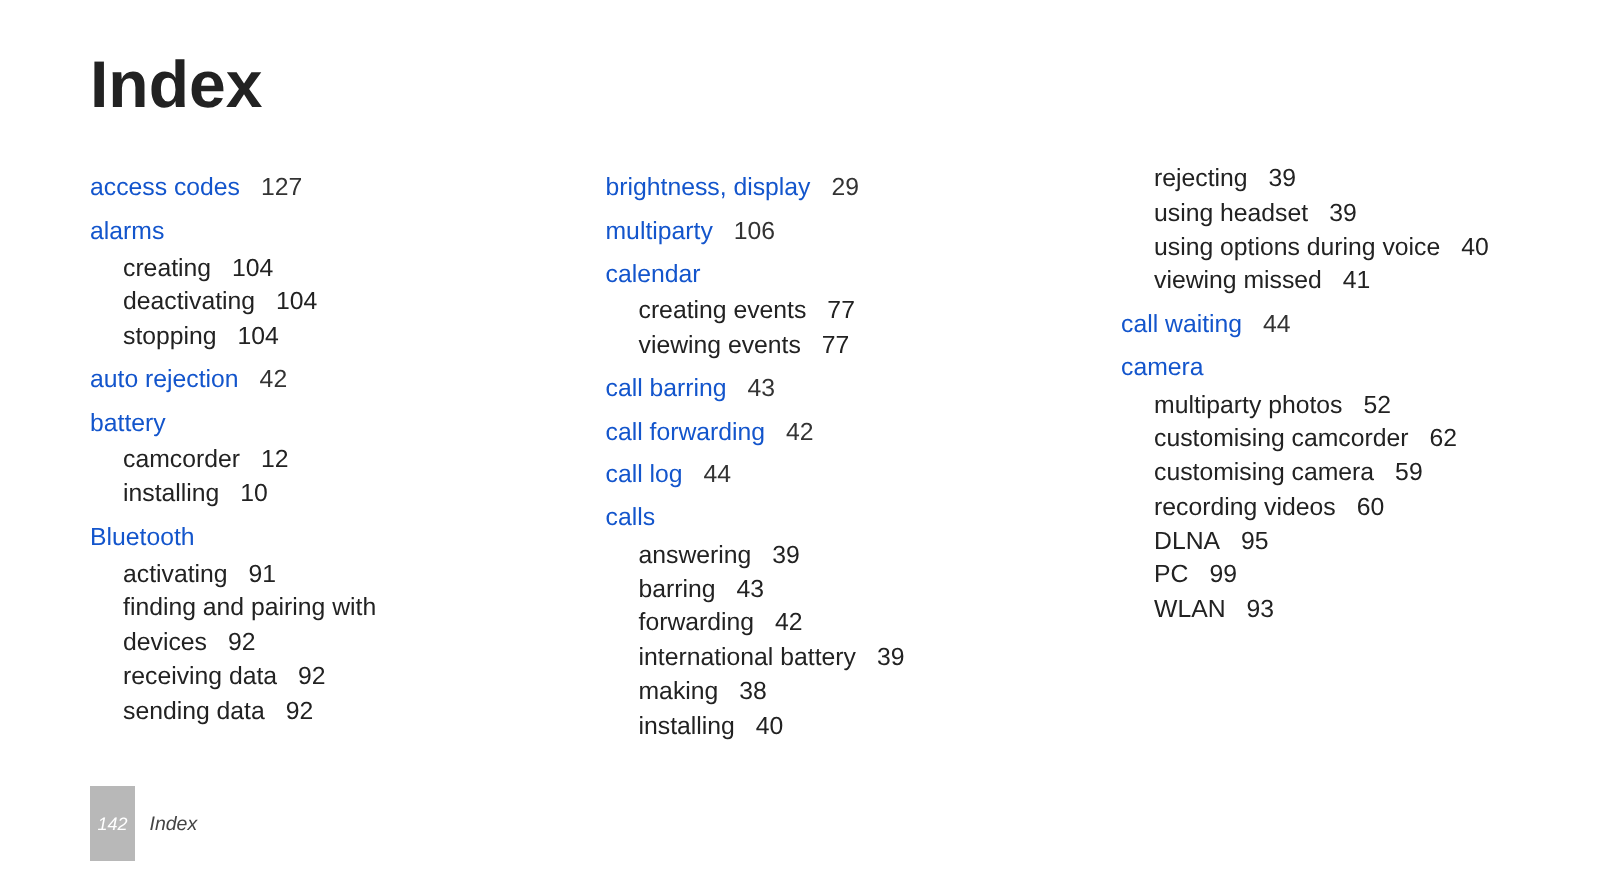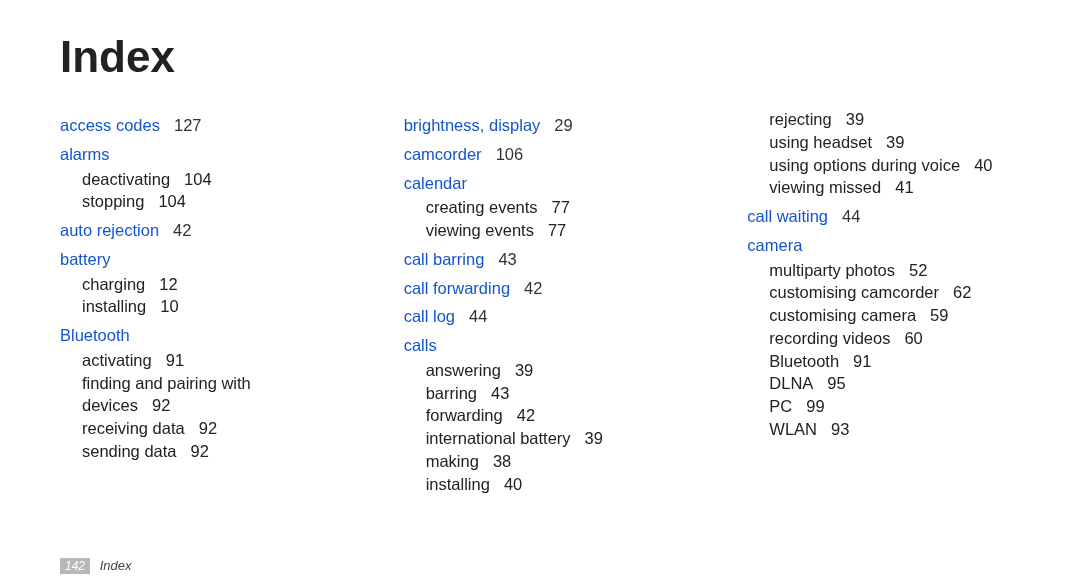--- a/index.html
+++ b/index.html
@@ -5,46 +5,47 @@
   html,body{margin:0;padding:0;font-family:"Segoe UI",Arial,Helvetica,sans-serif;color:#222;background:#fff;width:1080px;height:586px;overflow:hidden}
   .page{padding:22px 60px 10px 60px;box-sizing:border-box;position:relative;height:100%}
   h1{font-size:44px;font-weight:700;margin:10px 0 26px 0}
   .columns{display:flex;gap:71px}
   .col{flex:1;font-size:16.5px;line-height:1.38}
   .term{color:#1355cc;margin:6px 0 2px 0}
   .term .pg{color:#333;margin-left:14px}
   .sub{margin-left:22px}
   .sub .pg{margin-left:14px}
   .footer{position:absolute;left:60px;bottom:12px;font-size:13px;font-style:italic;color:#444}
-  .footer .pnum{display:inline-block;font-style:italic;background:#b8b8b8;color:#fff;padding:1px 5px;margin-right:6px;font-size:12px}
+  .footer .pnum{display:inline-block;font-style:italic;background:#b8b8b8;color:#fff;padding:18px 5px;margin-right:6px;font-size:12px}
 </style>
 </head>
 <body>
 
 <div class="page">
   <h1>Index</h1>
   <div class="columns" id="cols">
       <div class="col">
         <div class="term"><span>access codes</span><span class="pg">127</span></div>
         <div class="term"><span>alarms</span></div>
+        <div class="sub"><span>creating</span><span class="pg">104</span></div>
         <div class="sub"><span>deactivating</span><span class="pg">104</span></div>
         <div class="sub"><span>stopping</span><span class="pg">104</span></div>
         <div class="term"><span>auto rejection</span><span class="pg">42</span></div>
         <div class="term"><span>battery</span></div>
-        <div class="sub"><span>charging</span><span class="pg">12</span></div>
+        <div class="sub"><span>camcorder</span><span class="pg">12</span></div>
         <div class="sub"><span>installing</span><span class="pg">10</span></div>
         <div class="term"><span>Bluetooth</span></div>
         <div class="sub"><span>activating</span><span class="pg">91</span></div>
         <div class="sub"><span>finding and pairing with devices</span><span class="pg">92</span></div>
         <div class="sub"><span>receiving data</span><span class="pg">92</span></div>
         <div class="sub"><span>sending data</span><span class="pg">92</span></div>
       </div>
       <div class="col">
         <div class="term"><span>brightness, display</span><span class="pg">29</span></div>
-        <div class="term"><span>camcorder</span><span class="pg">106</span></div>
+        <div class="term"><span>multiparty</span><span class="pg">106</span></div>
         <div class="term"><span>calendar</span></div>
         <div class="sub"><span>creating events</span><span class="pg">77</span></div>
         <div class="sub"><span>viewing events</span><span class="pg">77</span></div>
         <div class="term"><span>call barring</span><span class="pg">43</span></div>
         <div class="term"><span>call forwarding</span><span class="pg">42</span></div>
         <div class="term"><span>call log</span><span class="pg">44</span></div>
         <div class="term"><span>calls</span></div>
         <div class="sub"><span>answering</span><span class="pg">39</span></div>
         <div class="sub"><span>barring</span><span class="pg">43</span></div>
         <div class="sub"><span>forwarding</span><span class="pg">42</span></div>
@@ -56,21 +57,20 @@
         <div class="sub"><span>rejecting</span><span class="pg">39</span></div>
         <div class="sub"><span>using headset</span><span class="pg">39</span></div>
         <div class="sub"><span>using options during voice</span><span class="pg">40</span></div>
         <div class="sub"><span>viewing missed</span><span class="pg">41</span></div>
         <div class="term"><span>call waiting</span><span class="pg">44</span></div>
         <div class="term"><span>camera</span></div>
         <div class="sub"><span>multiparty photos</span><span class="pg">52</span></div>
         <div class="sub"><span>customising camcorder</span><span class="pg">62</span></div>
         <div class="sub"><span>customising camera</span><span class="pg">59</span></div>
         <div class="sub"><span>recording videos</span><span class="pg">60</span></div>
-        <div class="sub"><span>Bluetooth</span><span class="pg">91</span></div>
         <div class="sub"><span>DLNA</span><span class="pg">95</span></div>
         <div class="sub"><span>PC</span><span class="pg">99</span></div>
         <div class="sub"><span>WLAN</span><span class="pg">93</span></div>
       </div>
     </div>
   <div class="footer">
     <span class="pnum">142</span>
     <span>Index</span>
   </div>
 </div>

